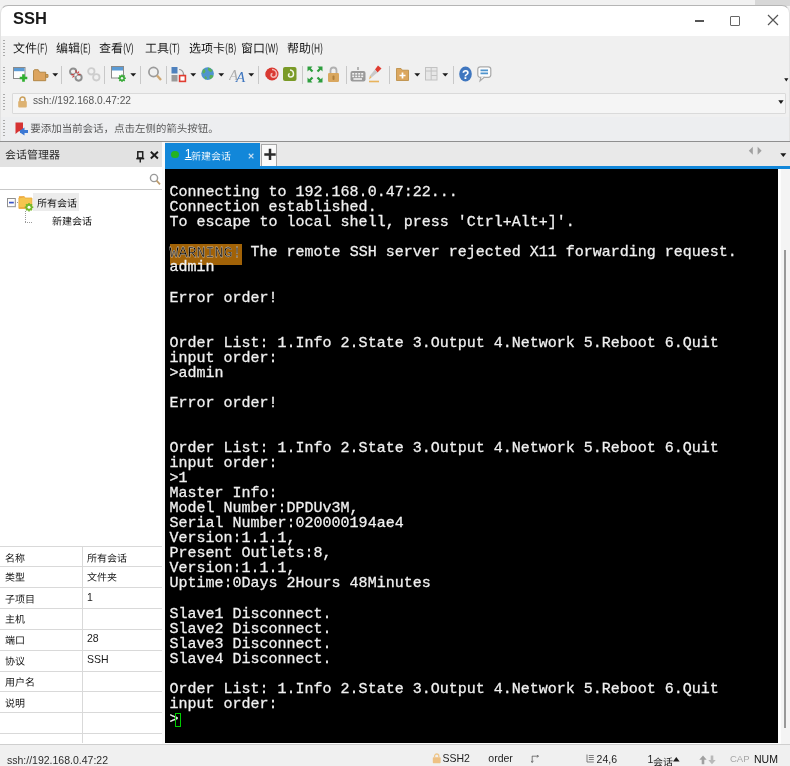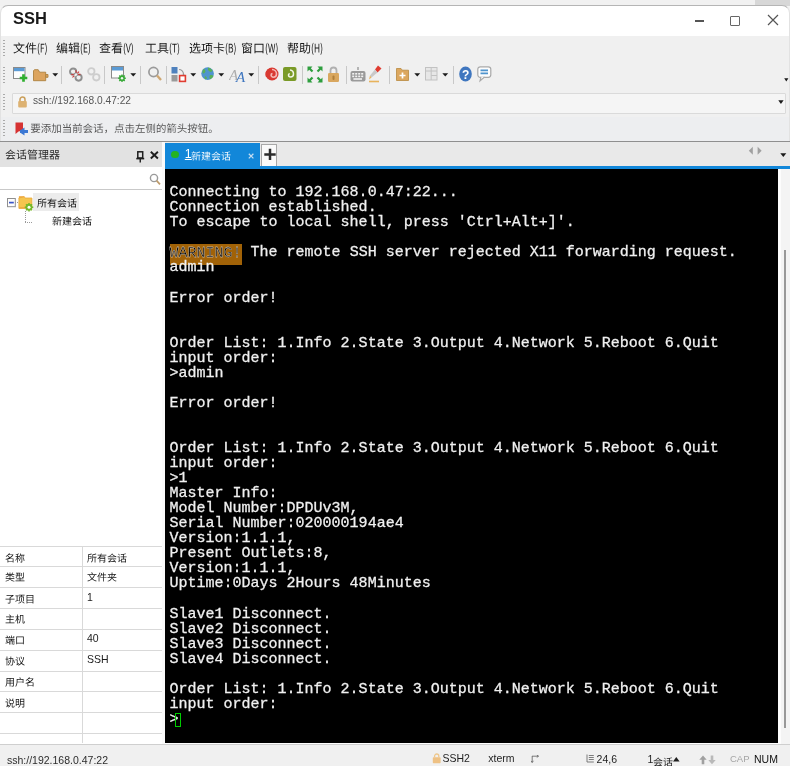--- a/index.html
+++ b/index.html
@@ -274,21 +274,21 @@
 <div style="position:absolute;left:5.0px;top:590.1px;width:30px;height:11px"><svg width="30.0" height="10.6" viewBox="0 -8.80 30.00 10.60" xmlns="http://www.w3.org/2000/svg" style="overflow:visible">
         <path transform="translate(0,0)" d="M4.65 -5.4V-3.95H0.51V-3.2H4.65V-0.2C4.65 -0.02 4.58 0.03 4.38 0.04C4.16 0.05 3.42 0.06 2.61 0.02C2.73 0.24 2.87 0.58 2.93 0.8C3.89 0.8 4.54 0.78 4.91 0.66C5.3 0.54 5.43 0.31 5.43 -0.19V-3.2H9.53V-3.95H5.43V-5.01C6.57 -5.6000000000000005 7.86 -6.5 8.73 -7.34L8.16 -7.7700000000000005L7.99 -7.72H1.51V-6.98H7.16C6.45 -6.4 5.48 -5.79 4.65 -5.4Z M16.18 -5.0V-2.89C16.18 -1.84 15.91 -0.56 13.19 0.19C13.35 0.34 13.57 0.61 13.66 0.77C16.490000000000002 -0.12 16.93 -1.58 16.93 -2.89V-5.0ZM16.89 -0.91C17.66 -0.41000000000000003 18.64 0.31 19.11 0.79L19.61 0.26C19.130000000000003 -0.21 18.130000000000003 -0.9 17.36 -1.3800000000000001ZM10.29 -1.84 10.48 -1.06C11.4 -1.37 12.620000000000001 -1.79 13.79 -2.19L13.69 -2.84L12.47 -2.47V-6.5H13.629999999999999V-7.22H10.46V-6.5H11.72V-2.25ZM14.17 -6.24V-1.53H14.9V-5.5600000000000005H18.16V-1.55H18.91V-6.24H16.55C16.7 -6.55 16.86 -6.92 17.02 -7.28H19.57V-7.96H13.81V-7.28H16.13C16.03 -6.94 15.91 -6.5600000000000005 15.780000000000001 -6.24Z M22.33 -4.7H27.59V-3.0500000000000003H22.33ZM22.33 -5.42V-7.04H27.59V-5.42ZM22.33 -2.33H27.59V-0.67H22.33ZM21.58 -7.78V0.74H22.33V0.06H27.59V0.74H28.37V-7.78Z" fill="#1b1b1b"></path>
       </svg></div>
 <div style="position:absolute;left:87.0px;top:591.0px;font:normal 10.5px 'Liberation Sans',sans-serif;color:#1b1b1b;white-space:nowrap;">1</div>
 <div style="position:absolute;left:5.0px;top:610.9px;width:20px;height:11px"><svg width="20.0" height="10.6" viewBox="0 -8.80 20.00 10.60" xmlns="http://www.w3.org/2000/svg" style="overflow:visible">
         <path transform="translate(0,0)" d="M3.74 -7.95C4.3500000000000005 -7.5 5.05 -6.86 5.45 -6.4H1.03V-5.67H4.59V-3.47H1.49V-2.74H4.59V-0.27H0.56V0.46H9.48V-0.27H5.4V-2.74H8.56V-3.47H5.4V-5.67H8.97V-6.4H5.72L6.2 -6.75C5.8 -7.22 4.99 -7.9 4.3500000000000005 -8.36Z M14.98 -7.83V-4.62C14.98 -3.0700000000000003 14.84 -1.08 13.49 0.32C13.66 0.41000000000000003 13.95 0.66 14.06 0.8C15.5 -0.68 15.71 -2.95 15.71 -4.62V-7.12H17.59V-0.68C17.59 0.18 17.65 0.36 17.82 0.51C17.97 0.64 18.189999999999998 0.7000000000000001 18.39 0.7000000000000001C18.52 0.7000000000000001 18.75 0.7000000000000001 18.9 0.7000000000000001C19.11 0.7000000000000001 19.29 0.66 19.43 0.56C19.58 0.46 19.66 0.29 19.71 0.0C19.75 -0.25 19.79 -0.99 19.79 -1.56C19.6 -1.62 19.37 -1.74 19.22 -1.8800000000000001C19.21 -1.21 19.200000000000003 -0.68 19.17 -0.45C19.16 -0.22 19.130000000000003 -0.13 19.07 -0.07C19.03 -0.02 18.950000000000003 0.0 18.87 0.0C18.77 0.0 18.65 0.0 18.58 0.0C18.5 0.0 18.45 -0.02 18.4 -0.06C18.35 -0.1 18.33 -0.29 18.33 -0.62V-7.83ZM12.18 -8.4V-6.26H10.52V-5.54H12.08C11.72 -4.15 10.99 -2.59 10.28 -1.75C10.4 -1.57 10.59 -1.27 10.67 -1.07C11.23 -1.76 11.77 -2.89 12.18 -4.0600000000000005V0.79H12.91V-3.8000000000000003C13.3 -3.3000000000000003 13.77 -2.68 13.97 -2.34L14.440000000000001 -2.96C14.21 -3.22 13.26 -4.29 12.91 -4.64V-5.54H14.39V-6.26H12.91V-8.4Z" fill="#1b1b1b"></path>
       </svg></div>
 <div style="position:absolute;left:5.0px;top:632.0px;width:20px;height:11px"><svg width="20.0" height="10.6" viewBox="0 -8.80 20.00 10.60" xmlns="http://www.w3.org/2000/svg" style="overflow:visible">
         <path transform="translate(0,0)" d="M0.5 -6.5200000000000005V-5.82H3.87V-6.5200000000000005ZM0.8200000000000001 -5.24C1.04 -4.11 1.22 -2.64 1.26 -1.6500000000000001L1.86 -1.76C1.82 -2.75 1.6300000000000001 -4.2 1.4000000000000001 -5.34ZM1.5 -8.1C1.75 -7.640000000000001 2.04 -7.01 2.16 -6.61L2.83 -6.84C2.7 -7.24 2.41 -7.84 2.14 -8.3ZM4.07 -3.2V0.79H4.75V-2.5500000000000003H5.63V0.7000000000000001H6.23V-2.5500000000000003H7.15V0.68H7.75V-2.5500000000000003H8.68V0.1C8.68 0.19 8.65 0.22 8.56 0.22C8.48 0.23 8.23 0.23 7.95 0.22C8.03 0.39 8.13 0.64 8.16 0.8200000000000001C8.61 0.8200000000000001 8.88 0.81 9.09 0.7000000000000001C9.3 0.6 9.34 0.43 9.34 0.11V-3.2H6.76L7.04 -4.11H9.57V-4.79H3.7600000000000002V-4.11H6.2C6.15 -3.81 6.08 -3.48 6.0200000000000005 -3.2ZM4.19 -7.9V-5.5200000000000005H9.22V-7.9H8.5V-6.18H6.99V-8.38H6.2700000000000005V-6.18H4.89V-7.9ZM2.9 -5.43C2.7800000000000002 -4.22 2.54 -2.46 2.3000000000000003 -1.37C1.6 -1.2 0.9400000000000001 -1.05 0.44 -0.9500000000000001L0.61 -0.2C1.55 -0.44 2.7600000000000002 -0.75 3.94 -1.05L3.85 -1.75L2.89 -1.51C3.13 -2.58 3.38 -4.12 3.5500000000000003 -5.3100000000000005Z M11.27 -7.3500000000000005V0.55H12.05V-0.3H17.96V0.51H18.759999999999998V-7.3500000000000005ZM12.05 -1.07V-6.6000000000000005H17.96V-1.07Z" fill="#1b1b1b"></path>
       </svg></div>
-<div style="position:absolute;left:87.0px;top:632.0px;font:normal 10.5px 'Liberation Sans',sans-serif;color:#1b1b1b;white-space:nowrap;">40</div>
+<div style="position:absolute;left:87.0px;top:632.0px;font:normal 10.5px 'Liberation Sans',sans-serif;color:#1b1b1b;white-space:nowrap;">28</div>
 <div style="position:absolute;left:5.0px;top:652.8px;width:20px;height:11px"><svg width="20.0" height="10.6" viewBox="0 -8.80 20.00 10.60" xmlns="http://www.w3.org/2000/svg" style="overflow:visible">
         <path transform="translate(0,0)" d="M3.86 -4.74C3.68 -3.79 3.35 -2.84 2.91 -2.2C3.0700000000000003 -2.11 3.36 -1.9100000000000001 3.48 -1.81C3.93 -2.5 4.32 -3.5500000000000003 4.54 -4.61ZM8.38 -4.58C8.66 -3.66 8.94 -2.44 9.02 -1.72L9.72 -1.9000000000000001C9.61 -2.6 9.31 -3.79 9.02 -4.71ZM1.6 -8.4V-6.0600000000000005H0.47000000000000003V-5.36H1.6V0.79H2.33V-5.36H3.4V-6.0600000000000005H2.33V-8.4ZM5.49 -8.31V-6.5200000000000005V-6.5H3.71V-5.7700000000000005H5.48C5.42 -3.84 5.01 -1.51 2.8000000000000003 0.3C2.98 0.42 3.25 0.65 3.38 0.81C5.71 -1.1400000000000001 6.140000000000001 -3.67 6.2 -5.7700000000000005H7.59C7.49 -1.8900000000000001 7.390000000000001 -0.47000000000000003 7.12 -0.15C7.0200000000000005 -0.02 6.92 0.0 6.73 0.0C6.5200000000000005 0.0 6.0 0.0 5.42 -0.05C5.5600000000000005 0.15 5.63 0.46 5.65 0.68C6.18 0.71 6.72 0.72 7.03 0.68C7.36 0.65 7.57 0.56 7.7700000000000005 0.29C8.11 -0.16 8.21 -1.6500000000000001 8.31 -6.12C8.31 -6.22 8.32 -6.5 8.32 -6.5H6.21V-6.5200000000000005V-8.31Z M15.42 -7.930000000000001C15.82 -7.26 16.240000000000002 -6.37 16.4 -5.82L17.08 -6.13C16.92 -6.68 16.47 -7.54 16.05 -8.2ZM11.13 -7.71C11.58 -7.24 12.120000000000001 -6.58 12.379999999999999 -6.16L12.95 -6.63C12.69 -7.04 12.129999999999999 -7.66 11.67 -8.120000000000001ZM18.32 -7.78C17.990000000000002 -5.7 17.47 -3.83 16.4 -2.33C15.39 -3.73 14.780000000000001 -5.54 14.42 -7.66L13.71 -7.54C14.14 -5.17 14.79 -3.2 15.89 -1.7C15.190000000000001 -0.91 14.280000000000001 -0.25 13.11 0.25C13.25 0.41000000000000003 13.46 0.6900000000000001 13.56 0.87C14.719999999999999 0.35000000000000003 15.64 -0.33 16.37 -1.12C17.12 -0.28 18.060000000000002 0.37 19.22 0.8300000000000001C19.34 0.63 19.58 0.33 19.759999999999998 0.18C18.58 -0.24 17.64 -0.89 16.88 -1.73C18.09 -3.35 18.689999999999998 -5.38 19.09 -7.66ZM10.46 -5.2700000000000005V-4.54H11.870000000000001V-1.01C11.870000000000001 -0.49 11.6 -0.15 11.44 0.01C11.57 0.12 11.79 0.38 11.870000000000001 0.54C12.030000000000001 0.34 12.29 0.14 14.05 -1.11C13.97 -1.26 13.86 -1.55 13.8 -1.75L12.6 -0.92V-5.2700000000000005Z" fill="#1b1b1b"></path>
       </svg></div>
 <div style="position:absolute;left:87.0px;top:653.0px;font:normal 10.5px 'Liberation Sans',sans-serif;color:#1b1b1b;white-space:nowrap;">SSH</div>
 <div style="position:absolute;left:5.0px;top:673.6px;width:30px;height:11px"><svg width="30.0" height="10.6" viewBox="0 -8.80 30.00 10.60" xmlns="http://www.w3.org/2000/svg" style="overflow:visible">
         <path transform="translate(0,0)" d="M1.53 -7.7V-4.07C1.53 -2.66 1.43 -0.89 0.32 0.36C0.49 0.45 0.79 0.7000000000000001 0.9 0.85C1.67 0.0 2.0100000000000002 -1.1500000000000001 2.16 -2.27H4.67V0.71H5.43V-2.27H8.13V-0.22C8.13 -0.04 8.06 0.02 7.86 0.03C7.67 0.04 6.99 0.05 6.29 0.02C6.390000000000001 0.22 6.51 0.55 6.55 0.74C7.49 0.75 8.07 0.74 8.41 0.62C8.75 0.5 8.870000000000001 0.27 8.870000000000001 -0.22V-7.7ZM2.27 -6.98H4.67V-5.37H2.27ZM8.13 -6.98V-5.37H5.43V-6.98ZM2.27 -4.66H4.67V-2.98H2.23C2.2600000000000002 -3.36 2.27 -3.73 2.27 -4.07ZM8.13 -4.66V-2.98H5.43V-4.66Z M12.47 -6.15H17.69V-4.14H12.46L12.47 -4.67ZM14.41 -8.26C14.61 -7.82 14.83 -7.26 14.95 -6.8500000000000005H11.69V-4.67C11.69 -3.16 11.56 -1.08 10.34 0.41000000000000003C10.52 0.49 10.85 0.72 10.99 0.86C11.97 -0.34 12.32 -2.0 12.43 -3.44H17.69V-2.7800000000000002H18.45V-6.8500000000000005H15.280000000000001L15.74 -6.99C15.620000000000001 -7.38 15.370000000000001 -7.99 15.129999999999999 -8.45Z M22.63 -5.29C23.14 -4.94 23.73 -4.46 24.17 -4.0600000000000005C23.0 -3.44 21.71 -2.99 20.47 -2.73C20.61 -2.56 20.79 -2.24 20.86 -2.04C21.41 -2.17 21.97 -2.33 22.52 -2.5300000000000002V0.79H23.27V0.27H27.73V0.79H28.490000000000002V-3.4H24.509999999999998C26.17 -4.29 27.62 -5.53 28.439999999999998 -7.13L27.94 -7.44L27.810000000000002 -7.4H24.27C24.509999999999998 -7.68 24.73 -7.97 24.92 -8.26L24.060000000000002 -8.43C23.47 -7.47 22.33 -6.36 20.69 -5.59C20.87 -5.46 21.11 -5.19 21.22 -5.01C22.17 -5.5 22.96 -6.09 23.61 -6.71H27.33C26.740000000000002 -5.83 25.87 -5.08 24.87 -4.45C24.4 -4.86 23.740000000000002 -5.36 23.21 -5.72ZM27.73 -0.42H23.27V-2.71H27.73Z" fill="#1b1b1b"></path>
       </svg></div>
 <div style="position:absolute;left:5.0px;top:694.3px;width:20px;height:11px"><svg width="20.0" height="10.6" viewBox="0 -8.80 20.00 10.60" xmlns="http://www.w3.org/2000/svg" style="overflow:visible">
         <path transform="translate(0,0)" d="M1.11 -7.73C1.6500000000000001 -7.24 2.32 -6.54 2.63 -6.1000000000000005L3.17 -6.63C2.85 -7.05 2.16 -7.72 1.62 -8.19ZM4.57 -5.71H7.97V-3.89H4.57ZM1.76 0.42C1.9000000000000001 0.22 2.18 -0.01 4.0600000000000005 -1.3900000000000001C3.98 -1.54 3.86 -1.84 3.8000000000000003 -2.06L2.66 -1.26V-5.26H0.45V-4.53H1.9100000000000001V-1.19C1.9100000000000001 -0.75 1.52 -0.4 1.32 -0.27C1.47 -0.11 1.68 0.22 1.76 0.42ZM3.84 -6.390000000000001V-3.21H5.11C4.98 -1.57 4.64 -0.4 2.97 0.23C3.13 0.37 3.34 0.63 3.43 0.81C5.28 0.05 5.71 -1.3 5.87 -3.21H6.76V-0.34C6.76 0.44 6.94 0.66 7.68 0.66C7.84 0.66 8.540000000000001 0.66 8.68 0.66C9.32 0.66 9.51 0.32 9.59 -0.97C9.38 -1.03 9.07 -1.1500000000000001 8.91 -1.28C8.9 -0.19 8.85 -0.04 8.61 -0.04C8.47 -0.04 7.9 -0.04 7.79 -0.04C7.54 -0.04 7.5 -0.08 7.5 -0.35000000000000003V-3.21H8.72V-6.390000000000001H7.68C7.96 -6.92 8.26 -7.5600000000000005 8.52 -8.15L7.74 -8.39C7.55 -7.79 7.19 -6.96 6.88 -6.390000000000001H5.18L5.8500000000000005 -6.68C5.69 -7.140000000000001 5.29 -7.8500000000000005 4.9 -8.370000000000001L4.26 -8.11C4.64 -7.57 5.01 -6.8500000000000005 5.16 -6.390000000000001Z M13.379999999999999 -4.51V-2.52H11.51V-4.51ZM13.379999999999999 -5.19H11.51V-7.1000000000000005H13.379999999999999ZM10.8 -7.79V-0.88H11.51V-1.82H14.08V-7.79ZM18.54 -7.2700000000000005V-5.54H15.74V-7.2700000000000005ZM15.01 -7.97V-4.41C15.01 -2.85 14.84 -0.9400000000000001 13.14 0.35000000000000003C13.3 0.46 13.58 0.71 13.69 0.87C14.84 -0.01 15.350000000000001 -1.22 15.58 -2.41H18.54V-0.19C18.54 -0.01 18.47 0.05 18.29 0.05C18.12 0.06 17.490000000000002 0.07 16.84 0.04C16.95 0.25 17.08 0.5700000000000001 17.11 0.78C17.98 0.78 18.52 0.76 18.85 0.64C19.17 0.52 19.28 0.28 19.28 -0.19V-7.97ZM18.54 -4.86V-3.09H15.68C15.73 -3.54 15.74 -3.99 15.74 -4.4V-4.86Z" fill="#1b1b1b"></path>
       </svg></div>
@@ -356,21 +356,21 @@
 <div class="abs" style="left:778px;top:169.2px;width:12px;height:574.8px;background:#f4f4f4"></div>
 <div class="abs" style="left:778px;top:169.2px;width:2.5px;height:574.8px;background:#fdfdfd"></div>
 <div class="abs" style="left:784.3px;top:250px;width:1.6px;height:478px;background:#999"></div>
 <div class="abs" style="left:0;top:744px;width:790px;height:22px;background:#f0f0f0;border-top:1px solid #cfcfcf"></div>
 <div style="position:absolute;left:7.0px;top:753.8px;font:normal 10.5px 'Liberation Sans',sans-serif;color:#2d2d2d;white-space:nowrap;">ssh://192.168.0.47:22</div>
 <svg class="abs" style="left:431.6px;top:752.8px" width="9" height="11">
 <path d="M2.6 4.3 L2.6 3.1 a2.1 2.1 0 0 1 4.2 0 L6.8 4.3" stroke="#eec78c" stroke-width="1.3" fill="none"></path>
 <rect x="0.8" y="4.3" width="7.8" height="6" rx="0.8" fill="#eec184"></rect>
 </svg>
 <div style="position:absolute;left:442.4px;top:752.2px;font:normal 10.5px 'Liberation Sans',sans-serif;color:#1e1e1e;white-space:nowrap;">SSH2</div>
-<div style="position:absolute;left:488.3px;top:752.2px;font:normal 10.5px 'Liberation Sans',sans-serif;color:#1e1e1e;white-space:nowrap;">xterm</div>
+<div style="position:absolute;left:488.3px;top:752.2px;font:normal 10.5px 'Liberation Sans',sans-serif;color:#1e1e1e;white-space:nowrap;">order</div>
 <svg class="abs" style="left:531.4px;top:754.6px" width="9" height="9">
       <path d="M1 1.2 L7.5 1.2 M7.5 1.2 L5.8 0 M7.5 1.2 L5.8 2.4 M1.2 1 L1.2 7.5 M1.2 7.5 L0 5.8 M1.2 7.5 L2.4 5.8" stroke="#6e6e6e" stroke-width="0.9" fill="none"></path>
     </svg>
 <div style="position:absolute;left:543.5px;top:752.9px;font:normal 10.5px 'Liberation Sans',sans-serif;color:#1e1e1e;white-space:nowrap;margin-top:36px;">107x37</div>
 <svg class="abs" style="left:586.2px;top:754.2px" width="9" height="9">
       <path d="M1 0.5 L1 8 M2.8 1.5 L7.8 1.5 M2.8 3.5 L7.8 3.5 M2.8 5.5 L7.8 5.5 M1 8 L7.8 8" stroke="#6e6e6e" stroke-width="0.9" fill="none"></path>
     </svg>
 <div style="position:absolute;left:596.6px;top:752.9px;font:normal 10.5px 'Liberation Sans',sans-serif;color:#1e1e1e;white-space:nowrap;">24,6</div>
 <div style="position:absolute;left:647.6px;top:752.9px;font:normal 10.5px 'Liberation Sans',sans-serif;color:#1e1e1e;white-space:nowrap;">1</div>
 <div style="position:absolute;left:652.8px;top:753.5px;width:20px;height:11px"><svg width="20.0" height="10.6" viewBox="0 -8.80 20.00 10.60" xmlns="http://www.w3.org/2000/svg" style="overflow:visible">

